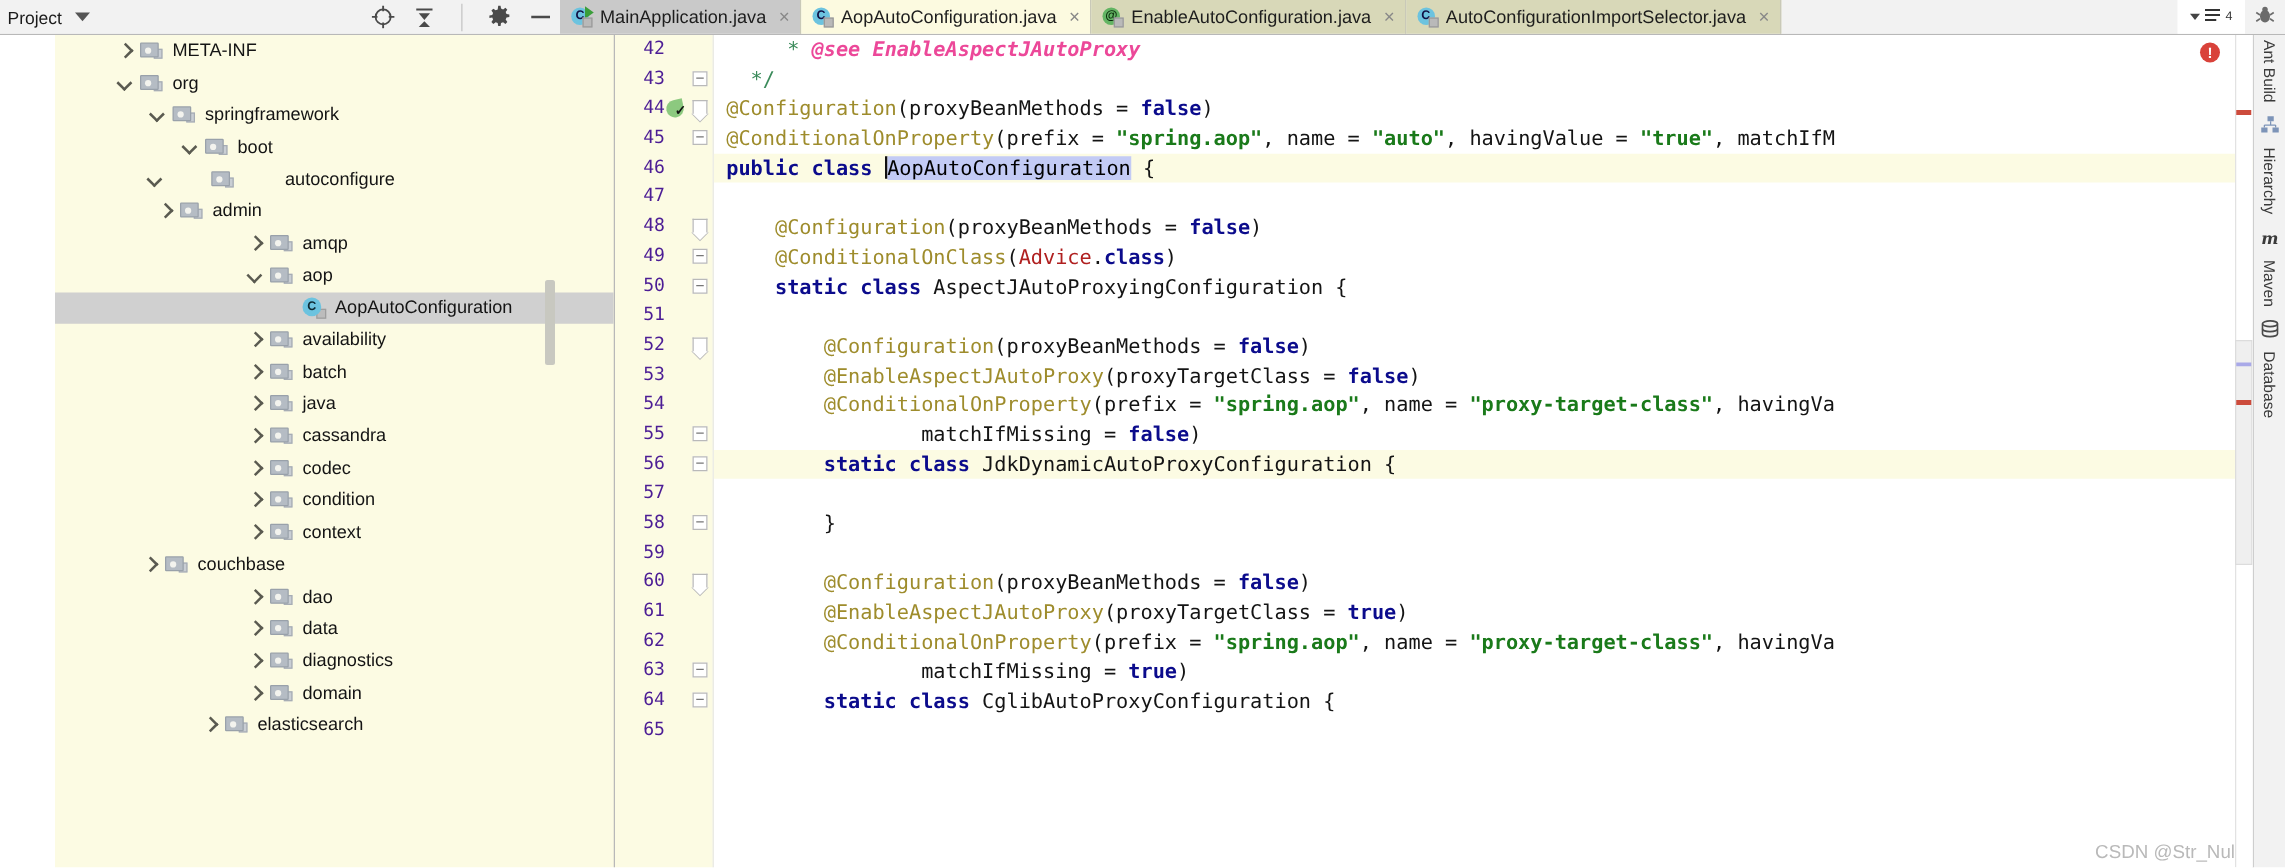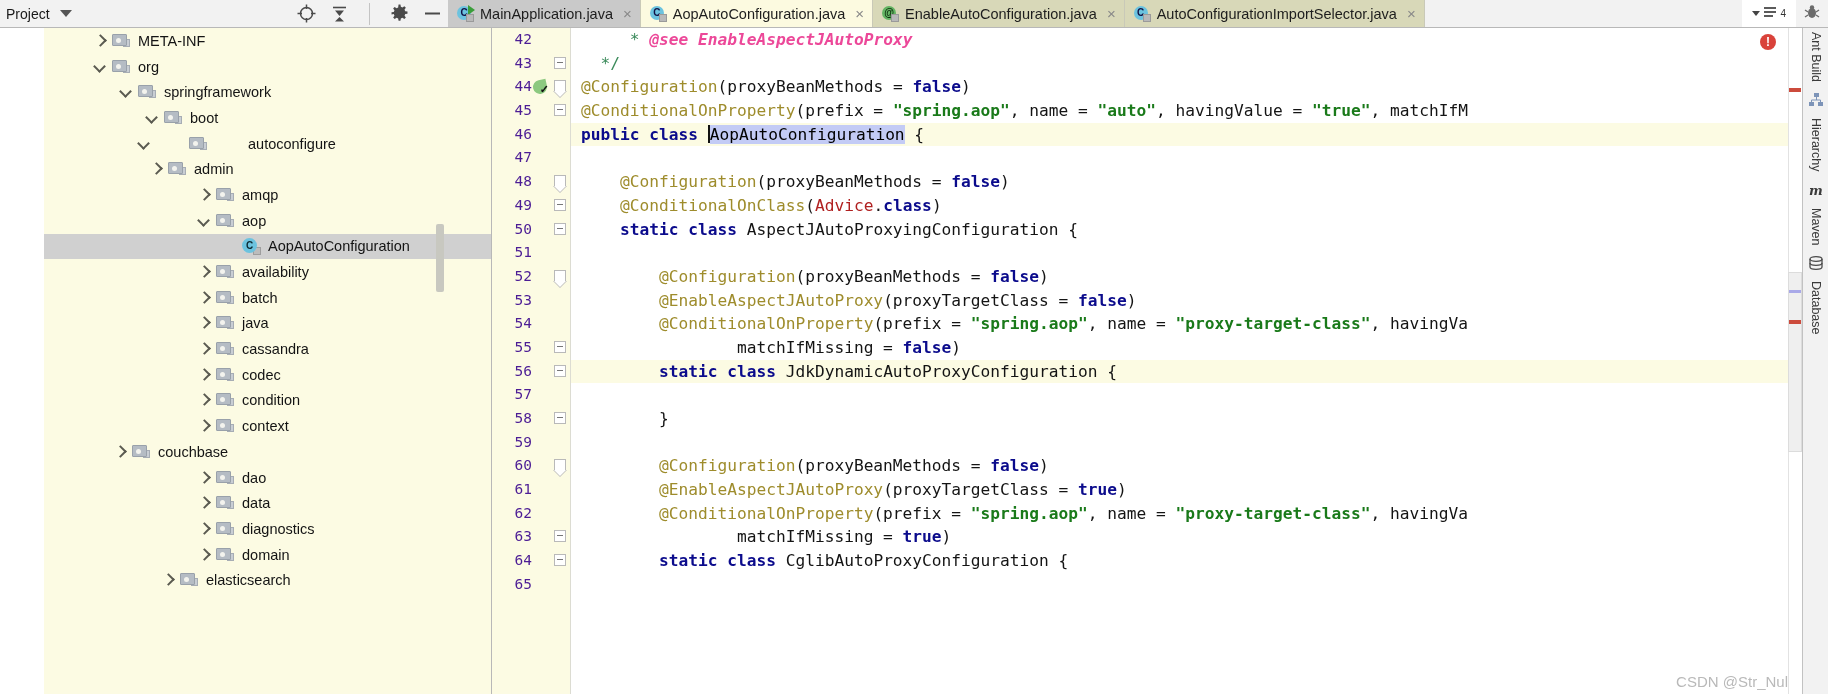--- a/index.html
+++ b/index.html
@@ -274,30 +274,30 @@
         </div>
         <div class="node" style="padding-left: 100px;">
           <span class="twisty d"></span>
           <span class="folder">
             <span class="f3"></span>
             <span class="f1"></span>
             <span class="f2"></span>
           </span>
           <span>boot</span>
         </div>
-        <div class="node" style="padding-left: 92px; gap: 33px;">
+        <div class="node" style="padding-left: 72px; gap: 33px;">
           <span class="twisty d"></span>
           <span class="folder">
             <span class="f3"></span>
             <span class="f1"></span>
             <span class="f2"></span>
           </span>
           <span>autoconfigure</span>
         </div>
-        <div class="node" style="padding-left: 104px;">
+        <div class="node" style="padding-left: 80px;">
           <span class="twisty r"></span>
           <span class="folder">
             <span class="f3"></span>
             <span class="f1"></span>
             <span class="f2"></span>
           </span>
           <span>admin</span>
         </div>
         <div class="node" style="padding-left: 152px;">
           <span class="twisty r"></span>

